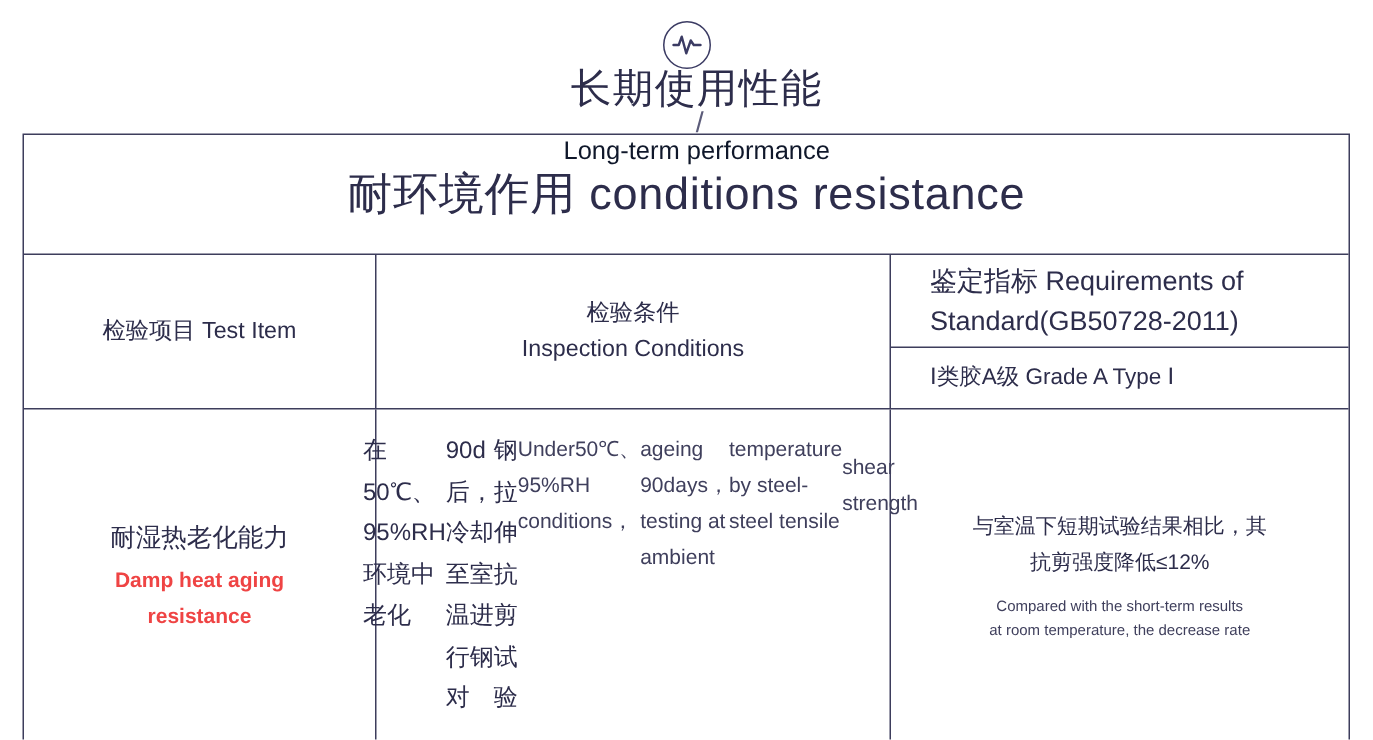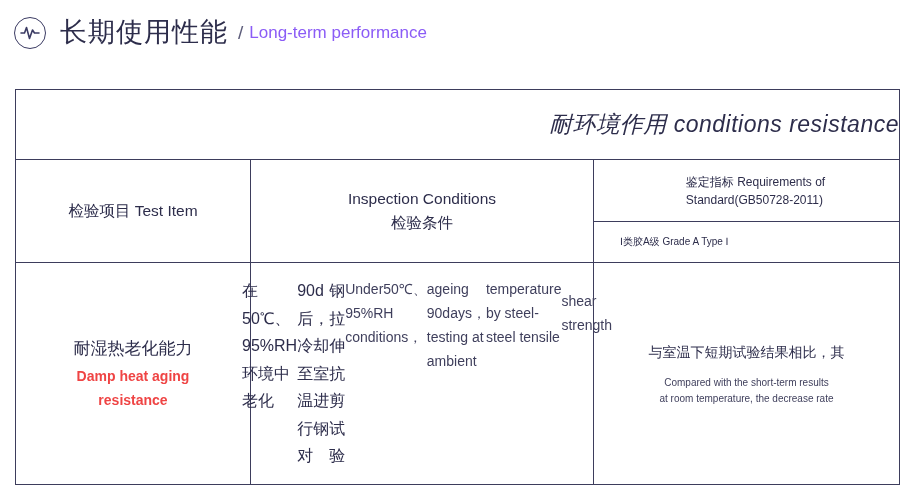--- a/index.html
+++ b/index.html
@@ -16,20 +16,21 @@
     overflow: hidden;
   }
 
   
   .page-header {
     display: flex;
     align-items: center;
     padding: 12px 0 0 14px;
     height: 52px;
     box-sizing: border-box;
+    flex-direction: column;
   }
   .header-icon {
     width: 30px;
     height: 30px;
     flex: 0 0 30px;
     border: 1.6px solid #3b3b63;
     border-radius: 50%;
     position: relative;
     margin-right: 14px;
     margin-top: 2px;
@@ -43,41 +44,40 @@
     line-height: 1;
   }
   .header-sep {
     font-size: 19px;
     color: #5c5c7a;
     margin: 0 6px 0 10px;
     line-height: 1;
   }
   .header-title-en {
     font-size: 17px;
-    color: #8b5cf6;
+    color: #0f172a;
     line-height: 1;
   }
 
   
   .table-wrap {
     position: absolute;
     left: 15px;
     top: 89px;
     width: 885px;
     border: 1.2px solid #3d3d5c;
     box-sizing: border-box;
   }
   .table-title {
-    text-align: right;
-    font-size: 23px;
+    text-align: center;
+    font-size: 30px;
     color: #2d2d4b;
     padding: 19px 0 19px 0;
     border-bottom: 1.2px solid #3d3d5c;
     letter-spacing: 0.5px;
-    font-style: italic;
   }
 
   .head-row {
     display: flex;
     border-bottom: 1.2px solid #3d3d5c;
   }
   .col-1 {
     width: 235px;
     flex: 0 0 235px;
     border-right: 1.2px solid #3d3d5c;
@@ -104,32 +104,32 @@
     line-height: 1.55;
     padding: 10px 8px;
     box-sizing: border-box;
     min-height: 102px;
   }
   .head-cell.c3-top {
     min-height: 0;
     height: 62px;
     border-bottom: 1.2px solid #3d3d5c;
     text-align: left;
-    justify-content: center;
+    justify-content: flex-start;
     padding-left: 26px;
-    font-size: 12px;
+    font-size: 18px;
     line-height: 1.5;
   }
   .head-cell.c3-bottom {
     min-height: 0;
     height: 40px;
     text-align: center;
     justify-content: flex-start;
     padding-left: 26px;
-    font-size: 10px;
+    font-size: 15px;
   }
 
   .body-row { display: flex; }
   .body-cell {
     box-sizing: border-box;
     padding: 14px 16px;
     min-height: 216px;
   }
   .cell-a {
     display: flex;
@@ -201,22 +201,22 @@
 
   <div class="table-title">耐环境作用 conditions resistance</div>
 
   <div class="head-row">
     <div class="col-1">
       <div class="head-cell">检验项目 Test Item</div>
     </div>
     <div class="col-2">
       <div class="head-cell">
         <div>
+          <div>检验条件</div>
           <div>Inspection Conditions</div>
-          <div>检验条件</div>
         </div>
       </div>
     </div>
     <div class="col-3">
       <div class="head-cell c3-top">
         <div>
           <div>鉴定指标 Requirements of</div>
           <div>Standard(GB50728-2011)</div>
         </div>
       </div>
@@ -236,18 +236,19 @@
       <div class="cn">90d后，冷却至室温进行钢对</div>
       <div class="cn">钢拉伸抗剪试验</div>
       <div class="en">Under50℃、95%RH conditions，</div>
       <div class="en" style="margin-top:0">ageing 90days，testing at ambient</div>
       <div class="en" style="margin-top:0">temperature by steel-steel tensile</div>
       <div class="en" style="margin-top:12px">shear strength</div>
     </div>
 
     <div class="col-3 body-cell cell-c">
       <div class="cn">与室温下短期试验结果相比，其</div>
+      <div class="cn">抗剪强度降低≤12%</div>
       <div class="en">Compared with the short-term results</div>
       <div class="en" style="margin-top:0">at room temperature, the decrease rate</div>
     </div>
   </div>
 
 </div>
 
 </body></html>

